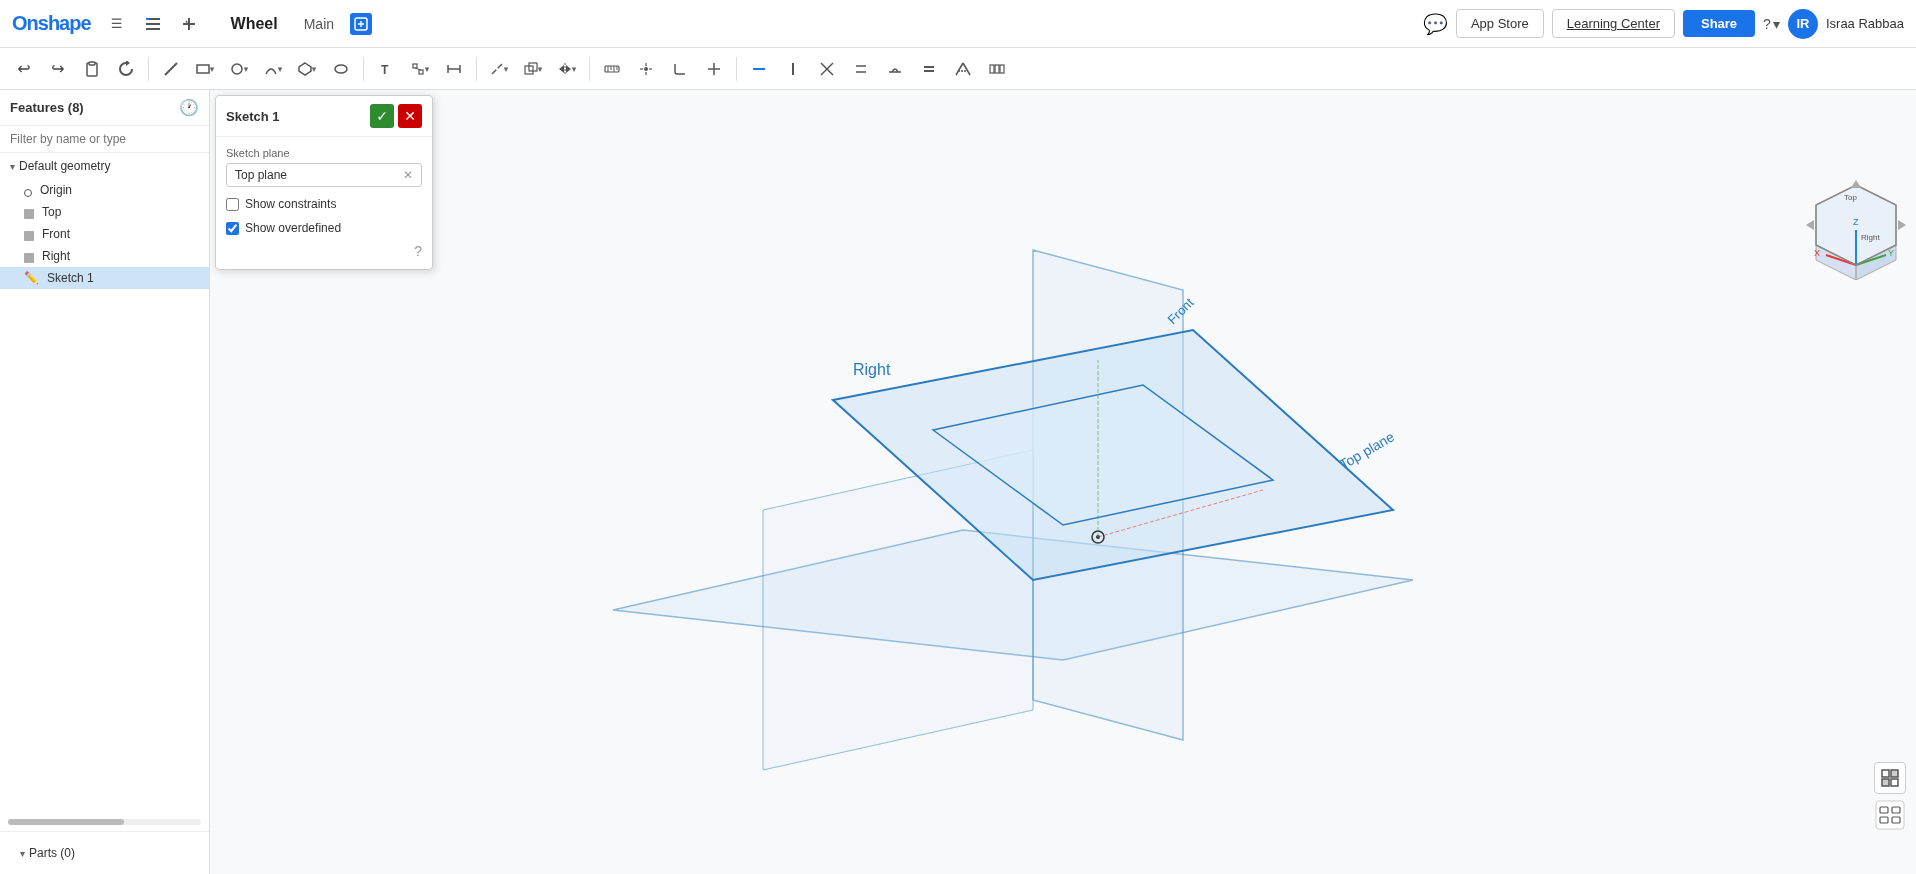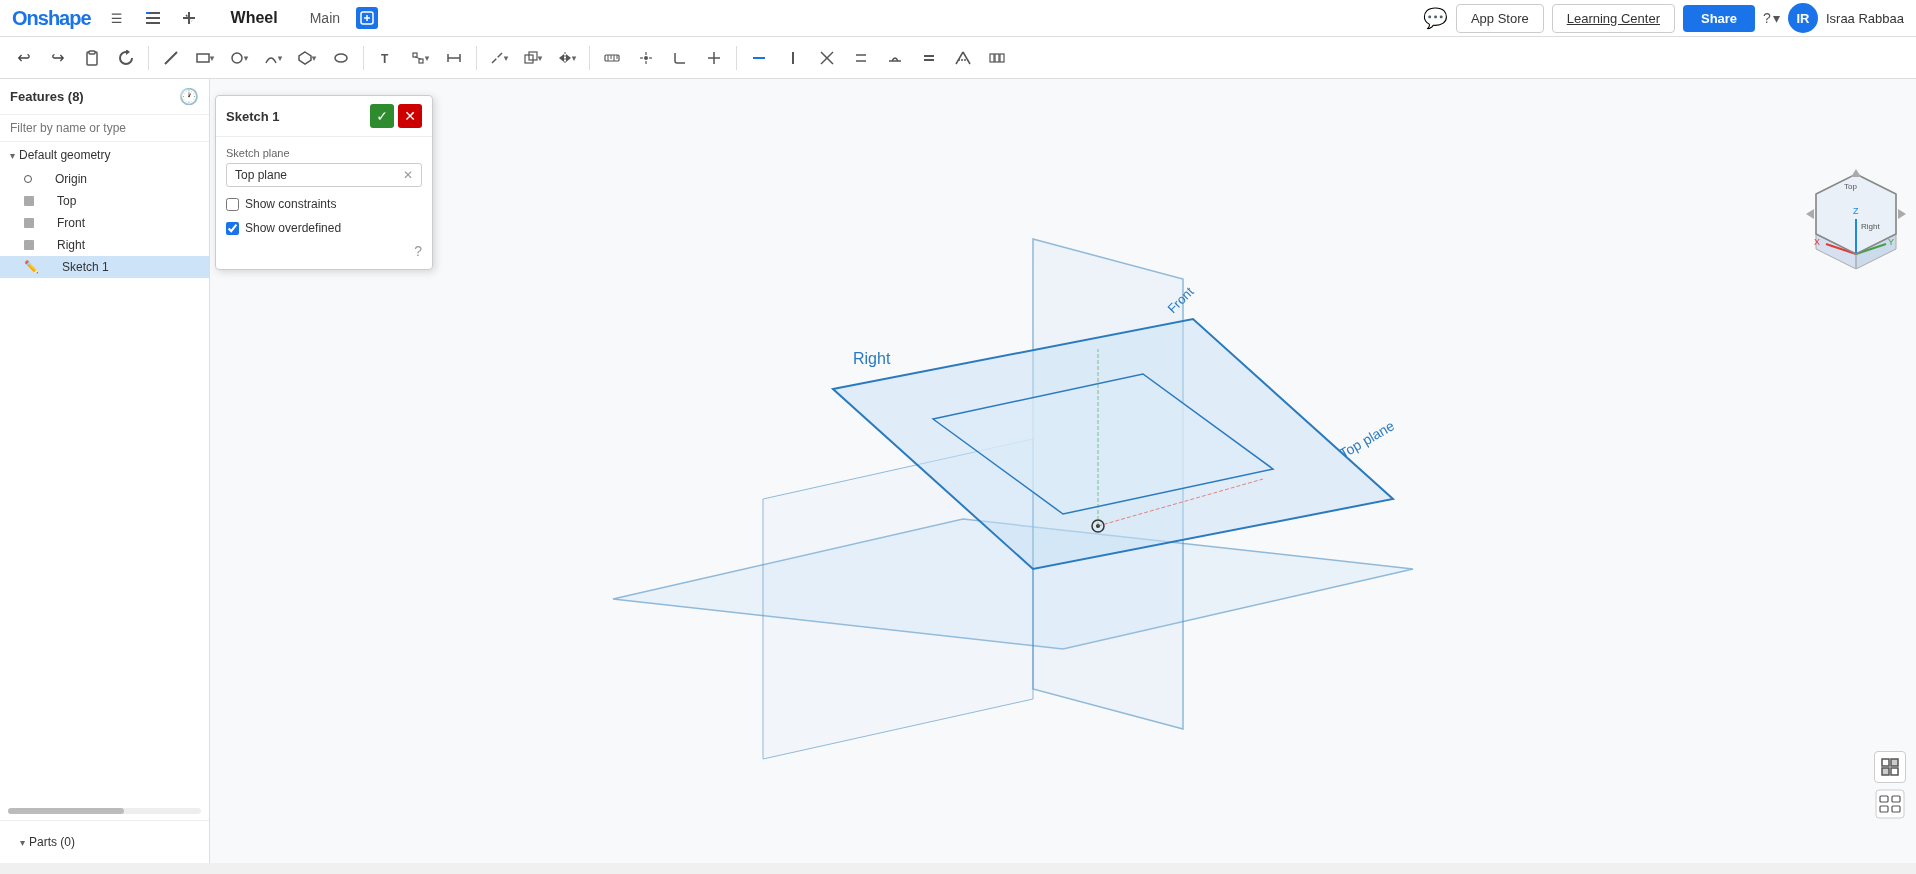--- a/index.html
+++ b/index.html
@@ -1,32 +1,32 @@
 <!DOCTYPE html>
 <html><head>
   <meta charset="utf-8">
   <style>
     * { box-sizing: border-box; margin: 0; padding: 0; }
     body { font-family: Arial, sans-serif; font-size: 13px; background: #f0f0f0; overflow: hidden; width: 1916px; height: 874px; }
 
     
     #topnav {
-      display: flex; align-items: center; height: 37px;
+      display: flex; align-items: center; height: 48px;
       background: #fff; border-bottom: 1px solid #ddd;
       padding: 0 12px; gap: 8px; position: relative; z-index: 10;
     }
     .onshape-logo {
       color: #1a73e8; font-weight: 900; font-size: 20px; letter-spacing: -1px; margin-right: 4px;
     }
     .nav-icon-btn {
       width: 28px; height: 28px; display: flex; align-items: center; justify-content: center;
       cursor: pointer; border-radius: 3px; color: #555;
     }
     .doc-title { font-size: 16px; font-weight: 600; color: #222; margin-left: 20px; }
-    .doc-branch { font-size: 14px; color: #555; margin-left: 24px; }
+    .doc-branch { font-size: 14px; color: #555; margin-left: 18px; }
     .workspace-icon {
       width: 22px; height: 22px; background: #1a73e8; border-radius: 3px;
       display: flex; align-items: center; justify-content: center; color: #fff; font-size: 11px; margin-left: 8px;
     }
     .nav-spacer { flex: 1; }
     .nav-right { display: flex; align-items: center; gap: 8px; }
     .chat-icon { color: #555; font-size: 20px; cursor: pointer; }
     .btn-appstore {
       padding: 6px 14px; border: 1px solid #ccc; border-radius: 4px;
       background: #fff; cursor: pointer; font-size: 13px; color: #333;
@@ -78,21 +78,21 @@
       width: 100%; border: none; border-bottom: 1px solid #eee;
       padding: 6px 10px; font-size: 12px; color: #555; outline: none;
       background: #fff;
     }
     .sidebar-section-label {
       display: flex; align-items: center; gap: 4px;
       padding: 6px 10px; font-size: 12px; color: #333; cursor: pointer;
     }
     .sidebar-section-arrow { font-size: 10px; color: #666; }
     .sidebar-item {
-      display: flex; align-items: center; gap: 23px;
+      display: flex; align-items: flex-end; gap: 8px;
       padding: 4px 10px 4px 24px; font-size: 12px; color: #333; cursor: pointer;
     }
     .sidebar-item.active { background: #cde3f8; }
     .sidebar-dot { width: 8px; height: 8px; border-radius: 50%; border: 1px solid #555; }
     .sidebar-cube { width: 10px; height: 10px; background: #aaa; border-radius: 1px; }
     .sketch-icon { color: #1a73e8; font-size: 12px; }
 
     .sidebar-bottom { border-top: 1px solid #eee; padding: 8px 10px; }
     .sidebar-scrollbar {
       height: 6px; background: #eee; border-radius: 3px; margin: 2px 8px;

